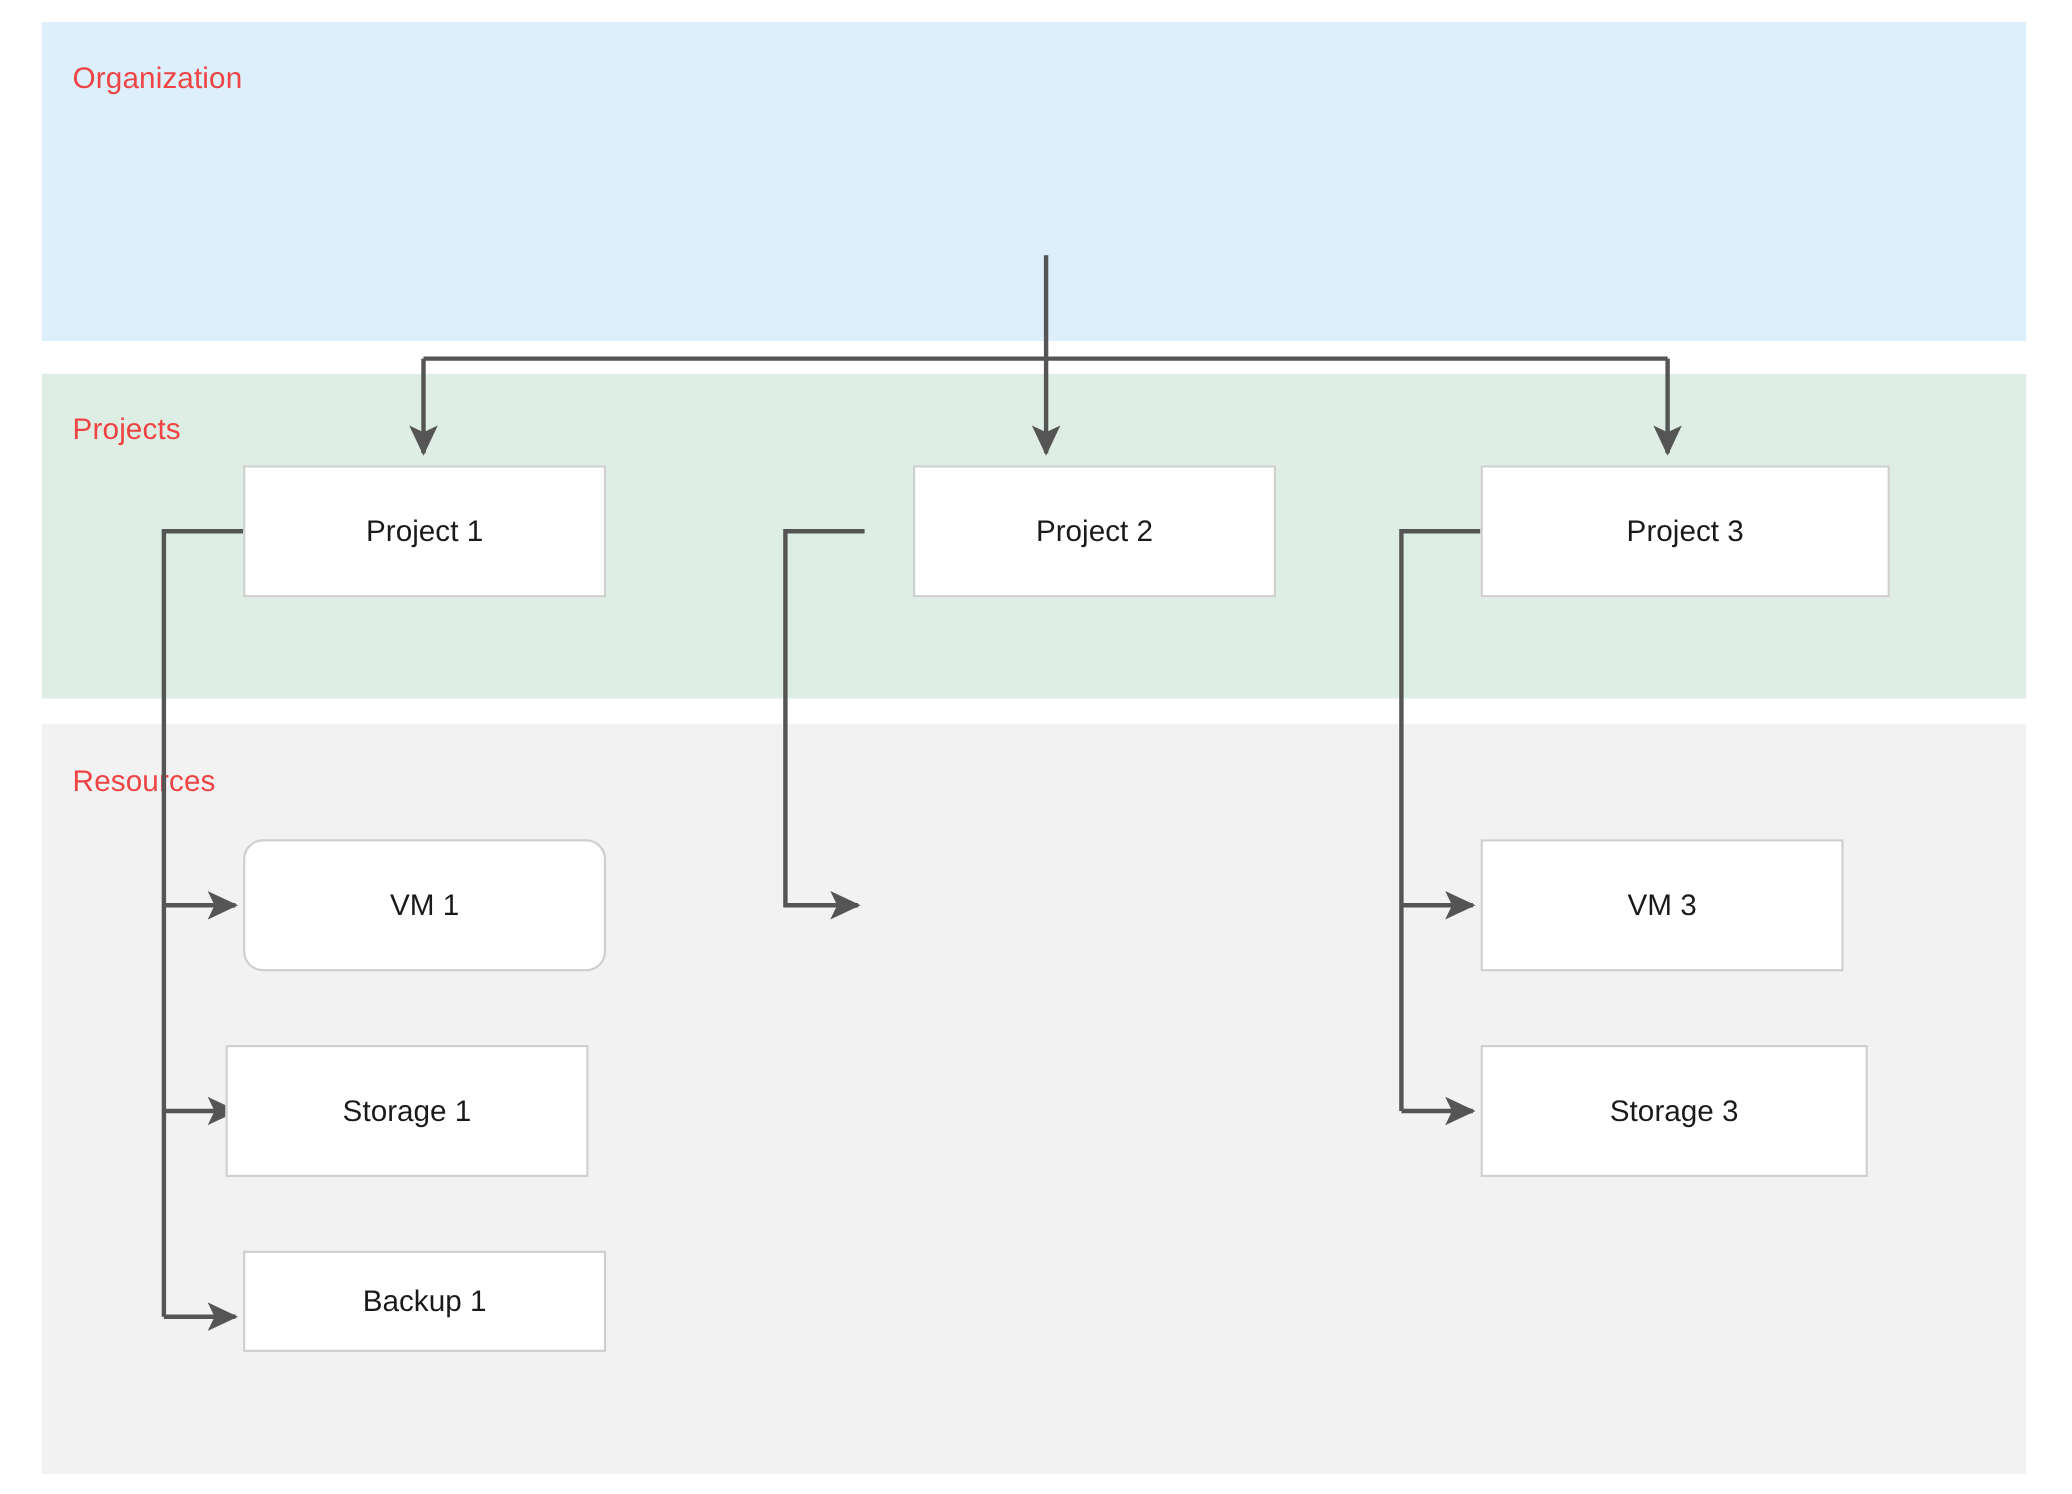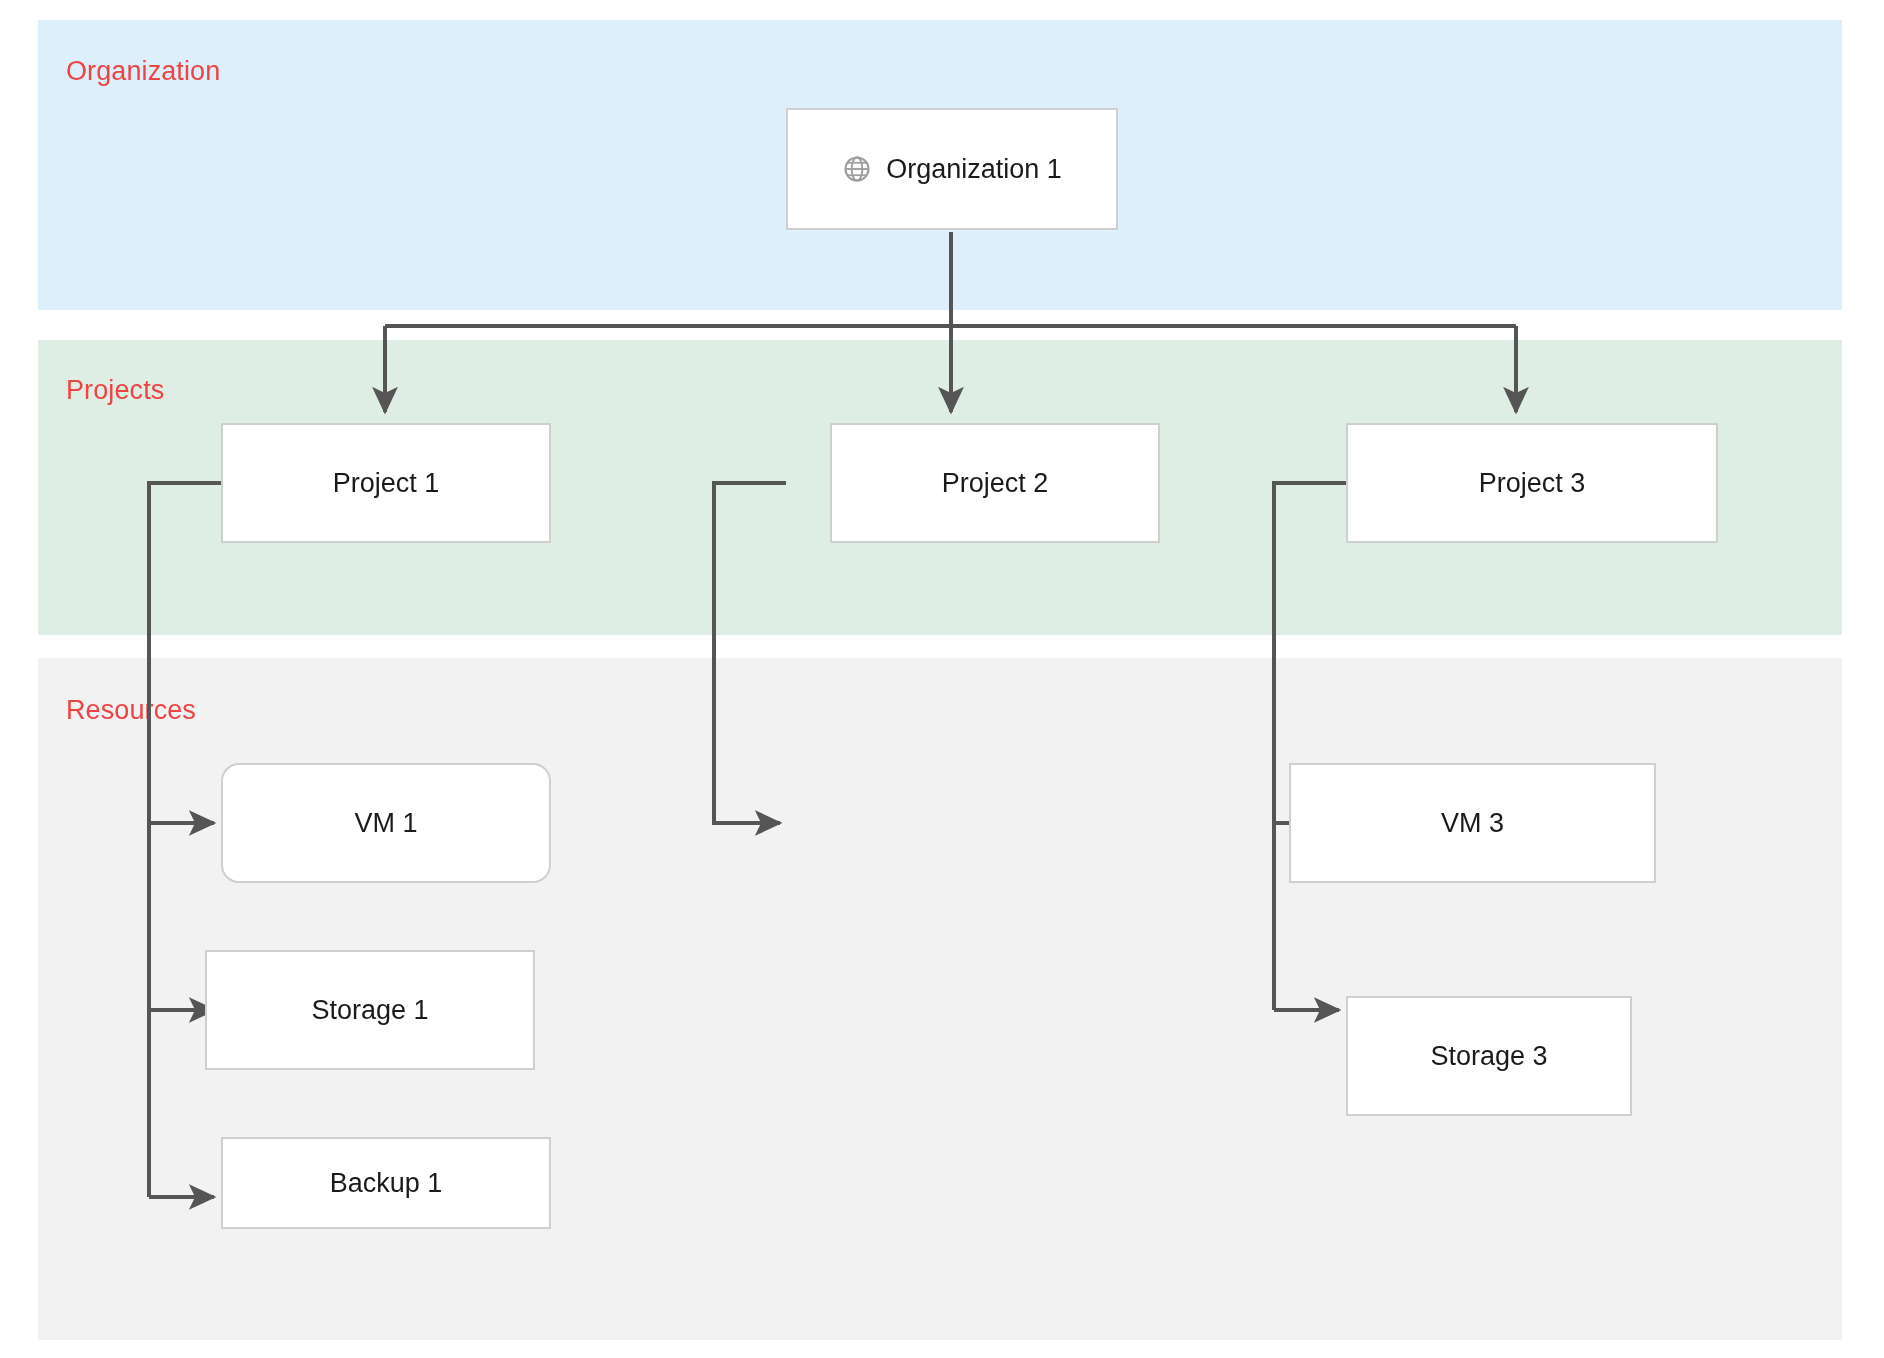--- a/index.html
+++ b/index.html
@@ -101,34 +101,20 @@
     <path d="M 149 1010 L 214 1010" fill="none" stroke="#555555" stroke-width="4" marker-end="url(#arrow)"></path>
     <path d="M 149 1197 L 214 1197" fill="none" stroke="#555555" stroke-width="4" marker-end="url(#arrow)"></path>
 
     <path d="M 786 483 L 714 483 L 714 823 L 780 823" fill="none" stroke="#555555" stroke-width="4" marker-end="url(#arrow)"></path>
 
     <path d="M 1346 483 L 1274 483 L 1274 1010" fill="none" stroke="#555555" stroke-width="4"></path>
     <path d="M 1274 823 L 1339 823" fill="none" stroke="#555555" stroke-width="4" marker-end="url(#arrow)"></path>
     <path d="M 1274 1010 L 1339 1010" fill="none" stroke="#555555" stroke-width="4" marker-end="url(#arrow)"></path>
   </svg>
 
-  <div class="node" style="left:786px; top:108px; width:332px; height:122px;">
-    <span class="node-inner">
-      <span class="globe-icon">
-        <svg viewBox="0 0 24 24" width="30" height="30" xmlns="http://www.w3.org/2000/svg">
-          <circle cx="12" cy="12" r="9.2" fill="none" stroke="#9e9e9e" stroke-width="1.7"></circle>
-          <ellipse cx="12" cy="12" rx="4.3" ry="9.2" fill="none" stroke="#9e9e9e" stroke-width="1.5"></ellipse>
-          <line x1="2.8" y1="12" x2="21.2" y2="12" stroke="#9e9e9e" stroke-width="1.5"></line>
-          <line x1="4.5" y1="7" x2="19.5" y2="7" stroke="#9e9e9e" stroke-width="1.4"></line>
-          <line x1="4.5" y1="17" x2="19.5" y2="17" stroke="#9e9e9e" stroke-width="1.4"></line>
-        </svg>
-      </span>
-      <span>Organization 1</span>
-    </span>
-  </div>
 
   <div class="node" style="left:221px; top:423px; width:330px; height:120px;">
     <span>Project 1</span>
   </div>
   <div class="node" style="left:786px; top:423px; width:330px; height:120px;margin-left:44px;">
     <span>Project 2</span>
   </div>
   <div class="node" style="left:1346px; top:423px; width:372px; height:120px;">
     <span>Project 3</span>
   </div>
@@ -137,20 +123,20 @@
     <span>VM 1</span>
   </div>
   <div class="node" style="left:205px; top:950px; width:330px; height:120px;">
     <span>Storage 1</span>
   </div>
   <div class="node" style="left:221px; top:1137px; width:330px; height:92px;">
     <span>Backup 1</span>
   </div>
 
 
-  <div class="node" style="left:1289px; top:763px; width:367px; height:120px;">
+  <div class="node" style="left:1346px; top:763px; width:330px; height:120px;">
     <span>VM 3</span>
   </div>
-  <div class="node" style="left:1346px; top:996px; width:286px; height:120px;">
+  <div class="node" style="left:1346px; top:950px; width:352px; height:120px;">
     <span>Storage 3</span>
   </div>
 
 </div>
 
 </body></html>

